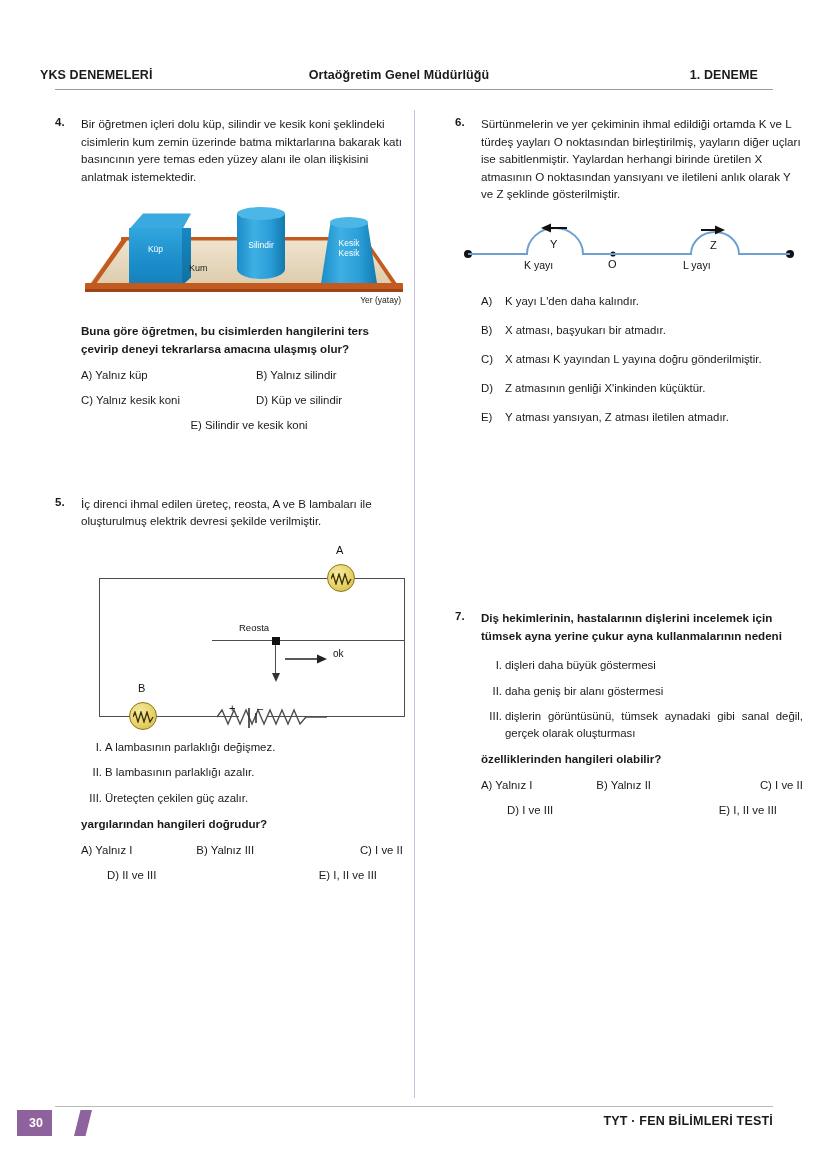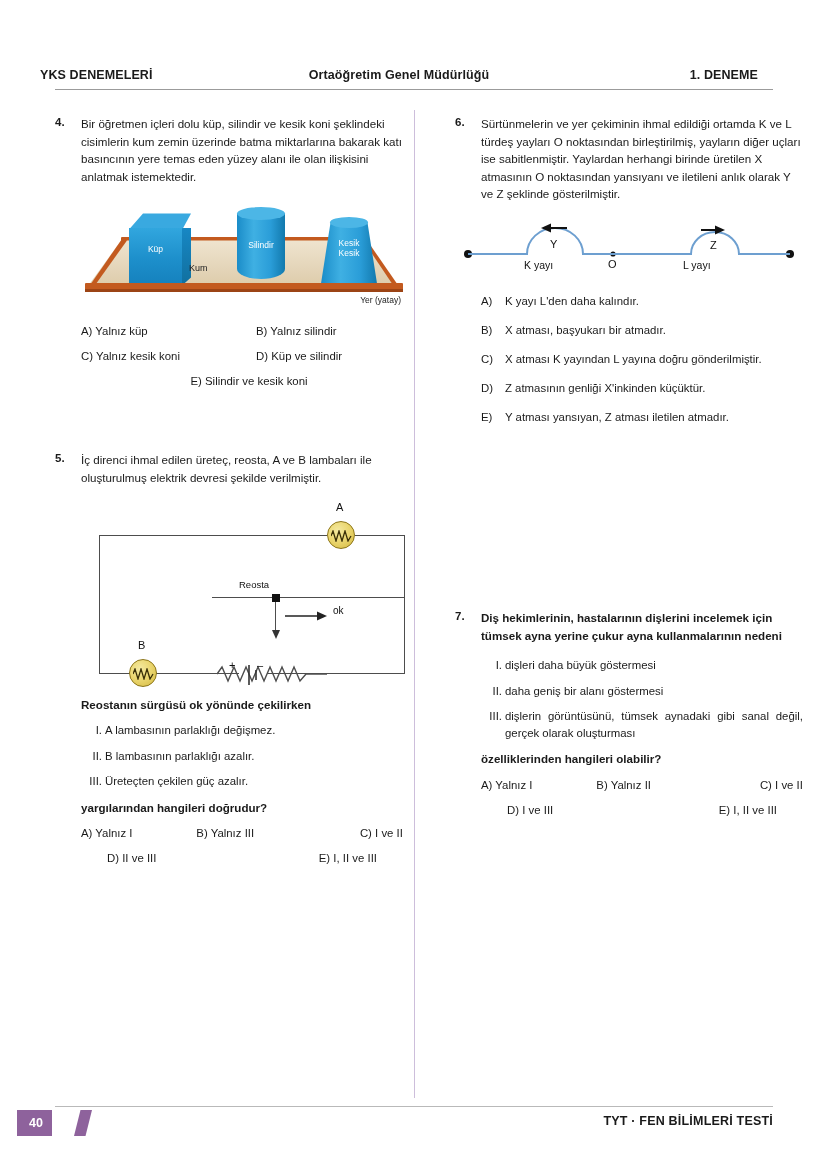--- a/index.html
+++ b/index.html
@@ -279,20 +279,21 @@
       </div>
 
       <div class="tray-front"></div>
       <div class="tray-front-shadow"></div>
 
       <div class="lbl-kum">Kum</div>
       <div class="lbl-yer">Yer (yatay)</div>
     </div>
 
     <div style="margin-left:26px;">
+      <p class="stem">Buna göre öğretmen, bu cisimlerden hangilerini ters çevirip deneyi tekrarlarsa amacına ulaşmış olur?</p>
 
       <div class="opts grid2">
         <div class="opt-row">
           <div class="opt">
             <span class="lbl">A)</span>
             <span>Yalnız küp</span>
           </div>
           <div class="opt">
             <span class="lbl">B)</span>
             <span>Yalnız silindir</span>
@@ -370,21 +371,20 @@
 
       <svg style="position:absolute; left:162px; top:166px;" width="28" height="22" viewBox="0 0 28 22">
         <line x1="10" y1="0" x2="10" y2="20" stroke="#333" stroke-width="1.6"></line>
         <line x1="17" y1="5" x2="17" y2="15" stroke="#333" stroke-width="1.6"></line>
       </svg>
       <div class="batt-plus" style="left:152px; top:160px;">+</div>
       <div class="batt-minus" style="left:180px; top:160px;">–</div>
     </div>
 
     <div style="margin-left:26px; margin-top:12px;">
-      <p class="stem">Reostanın sürgüsü ok yönünde çekilirken</p>
 
       <div class="romans">
         <div class="roman-row">
           <span class="roman-lbl">I.</span>
           <span class="roman-txt">A lambasının parlaklığı değişmez.</span>
         </div>
         <div class="roman-row">
           <span class="roman-lbl">II.</span>
           <span class="roman-txt">B lambasının parlaklığı azalır.</span>
         </div>
@@ -537,15 +537,15 @@
             <span class="lbl">E)</span>
             <span>I, II ve III</span>
           </div>
         </div>
       </div>
     </div>
   </div>
 </div>
 
 <div class="footer-rule"></div>
-<div class="page-badge">40</div>
+<div class="page-badge">30</div>
 <div class="badge-slant"></div>
 <div class="footer-right">TYT · FEN BİLİMLERİ TESTİ</div>
 
 </body></html>

